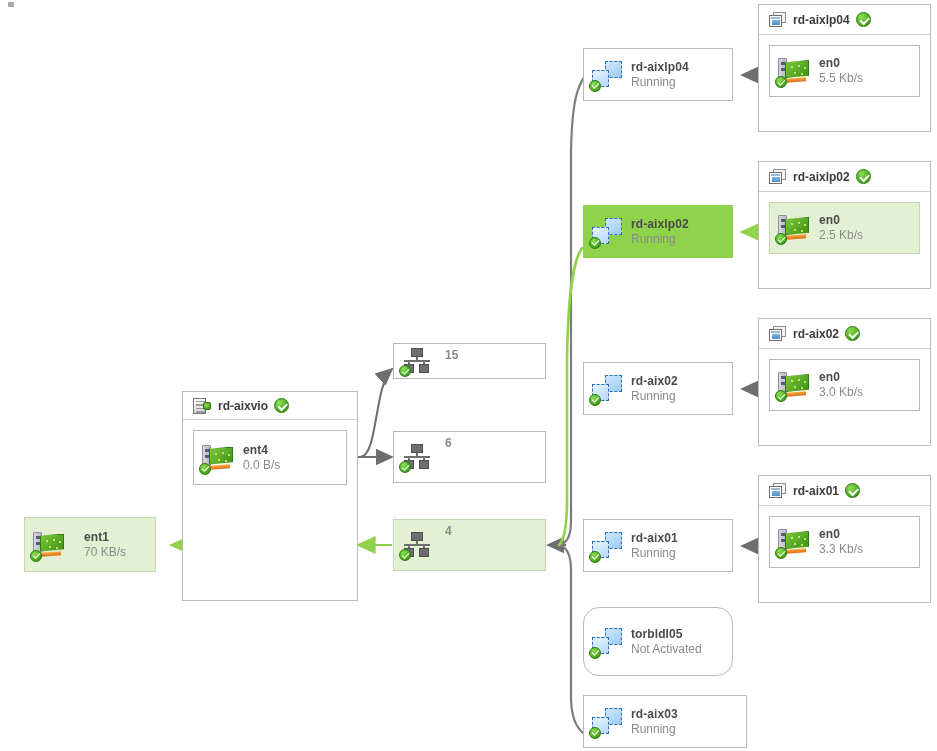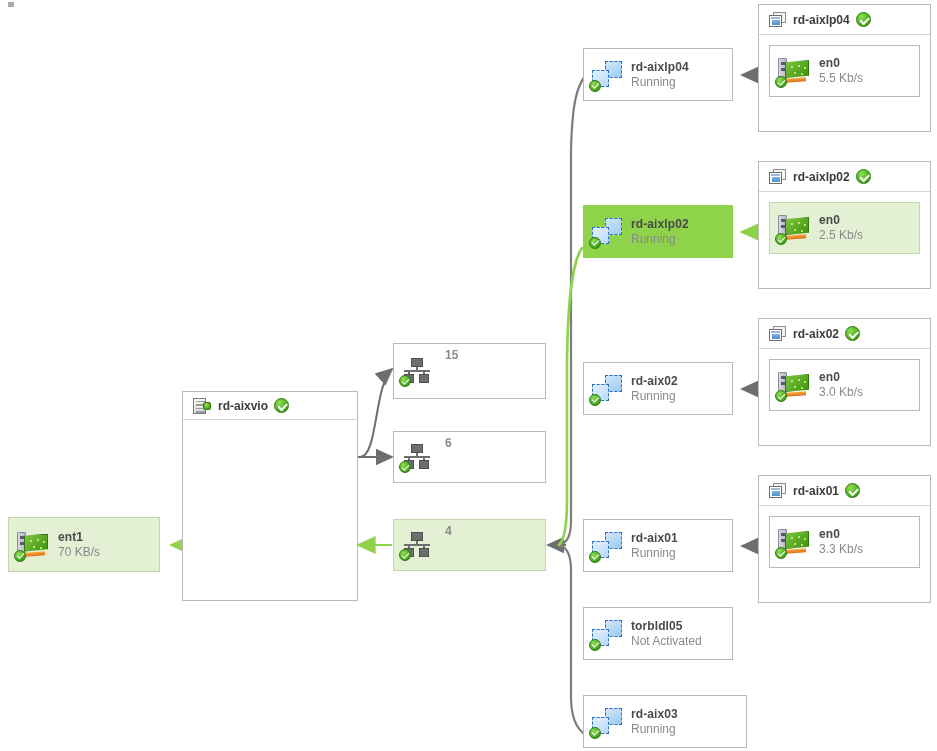--- a/index.html
+++ b/index.html
@@ -241,21 +241,21 @@
 
     <path d="M582,248 C572,262 568,300 567,360
              L567,500 C567,525 564,540 559,545" stroke="#8ed34a" stroke-width="2.6" fill="none" stroke-linecap="round"></path>
 
     <path d="M758,75 L742,75" stroke="#6e6e6e" stroke-width="2" fill="none" marker-end="url(#ahGray)"></path>
     <path d="M758,232 L742,232" stroke="#8ed34a" stroke-width="2.4" fill="none" marker-end="url(#ahGreen)"></path>
     <path d="M758,389 L742,389" stroke="#6e6e6e" stroke-width="2" fill="none" marker-end="url(#ahGray)"></path>
     <path d="M758,546 L742,546" stroke="#6e6e6e" stroke-width="2" fill="none" marker-end="url(#ahGray)"></path>
   </svg>
 
-  <div class="node sel-soft" style="left:8px; top:517px; width:152px; height:55px;">
+  <div class="node sel-soft" style="left:24px; top:517px; width:132px; height:55px;gap:10px;">
     <span class="glyph ic-nic">
       <span class="bracket"></span>
       <span class="card">
           <b></b>
           <b></b>
           <b></b>
           <b></b>
           <b></b>
         </span>
       <span class="strip"></span>
@@ -276,23 +276,41 @@
             <i></i>
             <i></i>
           </span>
         <span class="plug"></span>
       </span>
       <span class="ttl">rd-aixvio</span>
       <span class="chk"></span>
     </div>
   </div>
 
-
-
-  <div class="node" style="left:393px; top:343px; width:153px; height:56px;text-align:right;">
+  <div class="node" style="left:193px; top:430px; width:154px; height:55px;">
+    <span class="glyph ic-nic">
+      <span class="bracket"></span>
+      <span class="card">
+          <b></b>
+          <b></b>
+          <b></b>
+          <b></b>
+          <b></b>
+        </span>
+      <span class="strip"></span>
+      <span class="chk sm badge"></span>
+    </span>
+    <span class="texts">
+      <span class="ttl">ent4</span>
+      <span class="sub">0.0 B/s</span>
+    </span>
+  </div>
+
+
+  <div class="node" style="left:393px; top:343px; width:153px; height:36px;text-align:right;">
     <span class="glyph ic-vlan">
       <span class="top"></span>
         <span class="stem"></span>
         <span class="bar"></span>
       <span class="l1"></span>
         <span class="l2"></span>
       <span class="d1"></span>
         <span class="d2"></span>
       <span class="chk sm badge"></span>
     </span>
@@ -368,21 +386,21 @@
       <i class="back"></i>
         <i class="front"></i>
       <span class="chk sm badge"></span>
     </span>
     <span class="texts">
       <span class="ttl">rd-aix01</span>
       <span class="sub">Running</span>
     </span>
   </div>
 
-  <div class="node" style="left:583px; top:607px; width:150px; height:53px;">
+  <div class="node" style="left:583px; top:607px; width:150px; height:69px;border-radius:16px;">
     <span class="glyph ic-lpar">
       <i class="back"></i>
         <i class="front"></i>
       <span class="chk sm badge"></span>
     </span>
     <span class="texts">
       <span class="ttl">torbldl05</span>
       <span class="sub">Not Activated</span>
     </span>
   </div>

